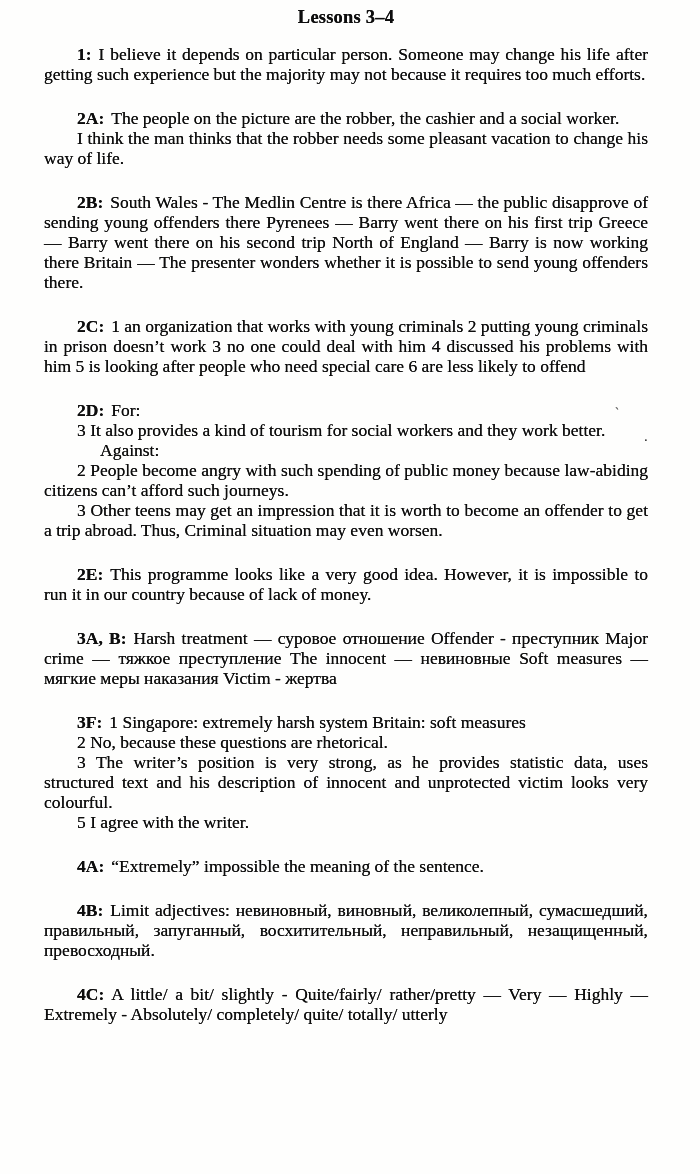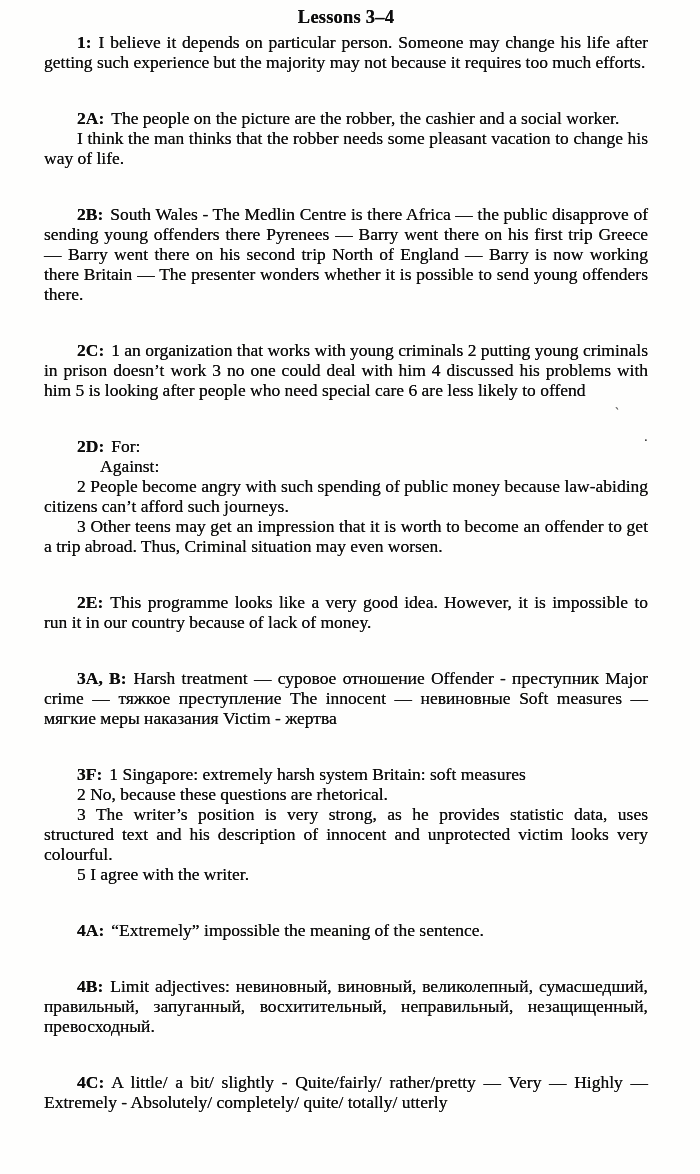--- a/index.html
+++ b/index.html
@@ -23,24 +23,24 @@
   }
   h1.doc-title {
     font-size: 18.5px;
     font-weight: 700;
     text-align: center;
     margin: 0 0 3px 0;
     line-height: 21px;
     letter-spacing: 0.2px;
   }
   section.answer-section {
-    margin-top: 36px;
+    margin-top: 24px;
   }
   section.answer-section:first-child {
-    margin-top: 4px;
+    margin-top: 16px;
   }
   p.doc-par {
     margin: 0;
     text-indent: 33px;
     text-align: justify;
   }
   p.doc-par.deep-indent {
     text-indent: 56px;
     text-align: left;
   }
@@ -71,20 +71,21 @@
         <p class="doc-par"><span>I think the man thinks that the robber needs some pleasant vacation to change his way of life.</span></p>
       </section>
       <section class="answer-section">
         <p class="doc-par"><span class="sec-label">2B:</span><span>South Wales - The Medlin Centre is there Africa — the public disapprove of sending young offenders there Pyrenees — Barry went there on his first trip Greece — Barry went there on his second trip North of England — Barry is now working there Britain — The presenter wonders whether it is possible to send young offenders there.</span></p>
       </section>
       <section class="answer-section">
         <p class="doc-par"><span class="sec-label">2C:</span><span>1 an organization that works with young criminals 2 putting young criminals in prison doesn’t work 3 no one could deal with him 4 discussed his problems with him 5 is looking after people who need special care 6 are less likely to offend</span></p>
       </section>
       <section class="answer-section">
         <p class="doc-par"><span class="sec-label">2D:</span><span>For:</span></p>
+        <p class="doc-par"><span>3 It also provides a kind of tourism for social workers and they work better.</span></p>
         <p class="doc-par deep-indent"><span>Against:</span></p>
         <p class="doc-par"><span>2 People become angry with such spending of public money because law-abiding citizens can’t afford such journeys.</span></p>
         <p class="doc-par"><span>3 Other teens may get an impression that it is worth to become an offender to get a trip abroad. Thus, Criminal situation may even worsen.</span></p>
       </section>
       <section class="answer-section">
         <p class="doc-par"><span class="sec-label">2E:</span><span>This programme looks like a very good idea. However, it is impossible to run it in our country because of lack of money.</span></p>
       </section>
       <section class="answer-section">
         <p class="doc-par"><span class="sec-label">3A, B:</span><span>Harsh treatment — суровое отношение Offender - преступник Major crime — тяжкое преступление The innocent — невиновные Soft measures — мягкие меры наказания Victim - жертва</span></p>
       </section>

